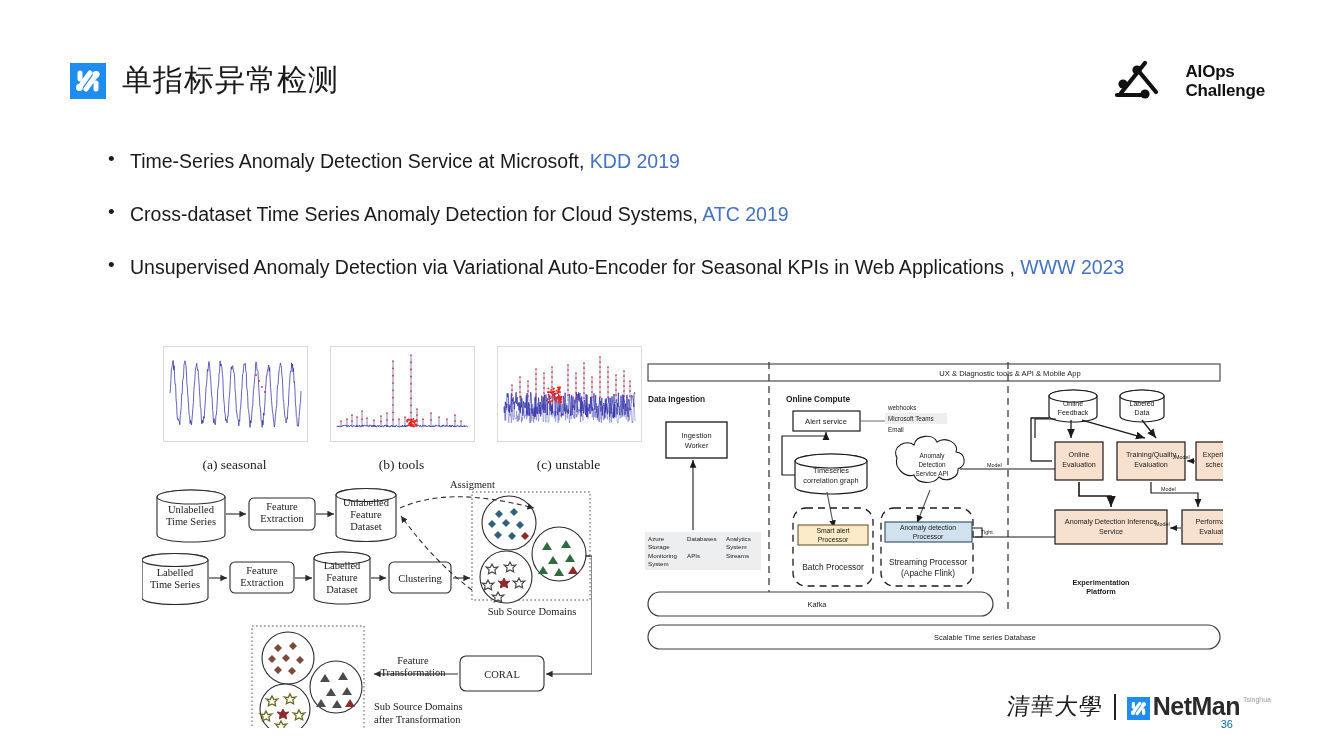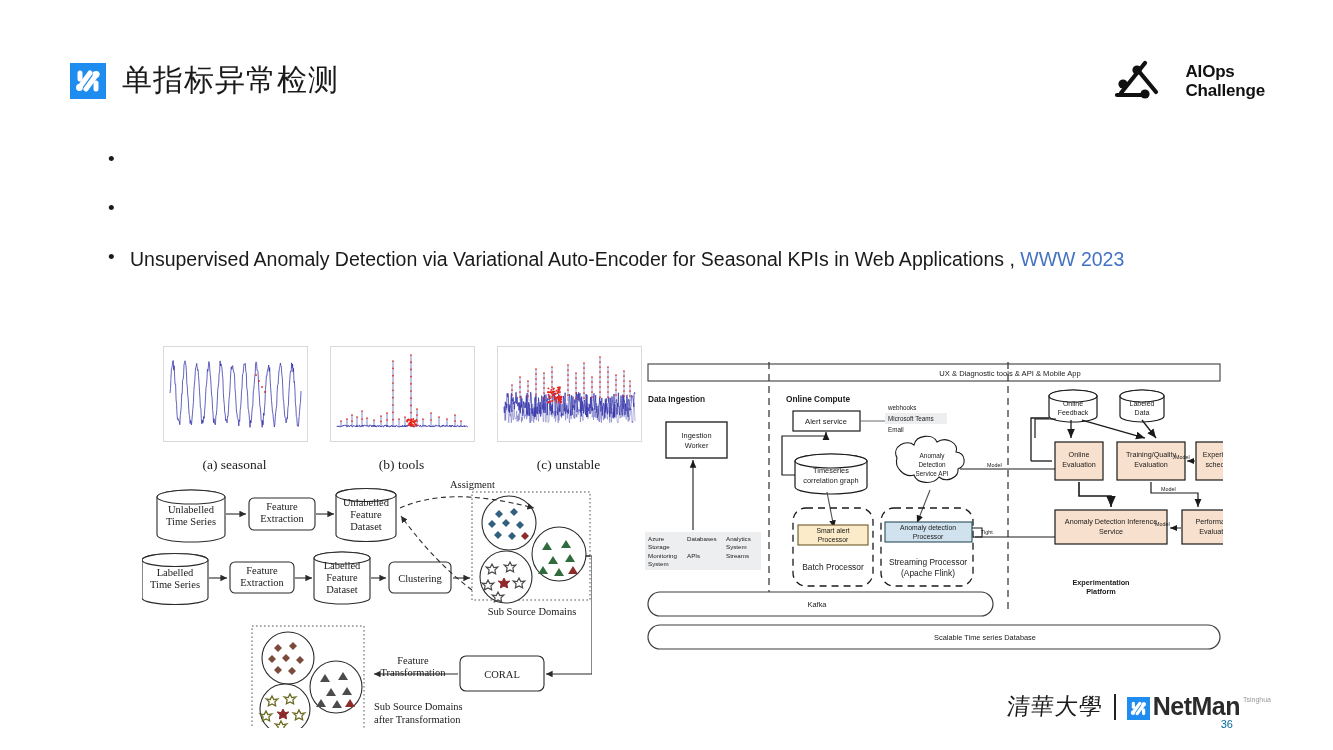--- a/index.html
+++ b/index.html
@@ -109,23 +109,25 @@
   </span>
   <span class="aiops-text">
     <div>AIOps</div>
     <div>Challenge</div>
   </span>
 </div>
 
 <div class="bullets">
   <div class="bul">
     <span class="bul-dot">•</span>
+    <span class="bul-txt"><span>Time-Series Anomaly Detection Service at Microsoft, </span><span class="lnk">KDD 2019</span></span>
   </div>
   <div class="bul">
     <span class="bul-dot">•</span>
+    <span class="bul-txt"><span>Cross-dataset Time Series Anomaly Detection for Cloud Systems, </span><span class="lnk">ATC 2019</span></span>
   </div>
   <div class="bul">
     <span class="bul-dot">•</span>
     <span class="bul-txt"><span>Unsupervised Anomaly Detection via Variational Auto-Encoder for Seasonal KPIs in Web Applications , </span><span class="lnk">WWW 2023</span></span>
   </div>
 </div>
 
 <div class="ts-row">
   <div class="ts-box">
     <div class="ts-plot">

